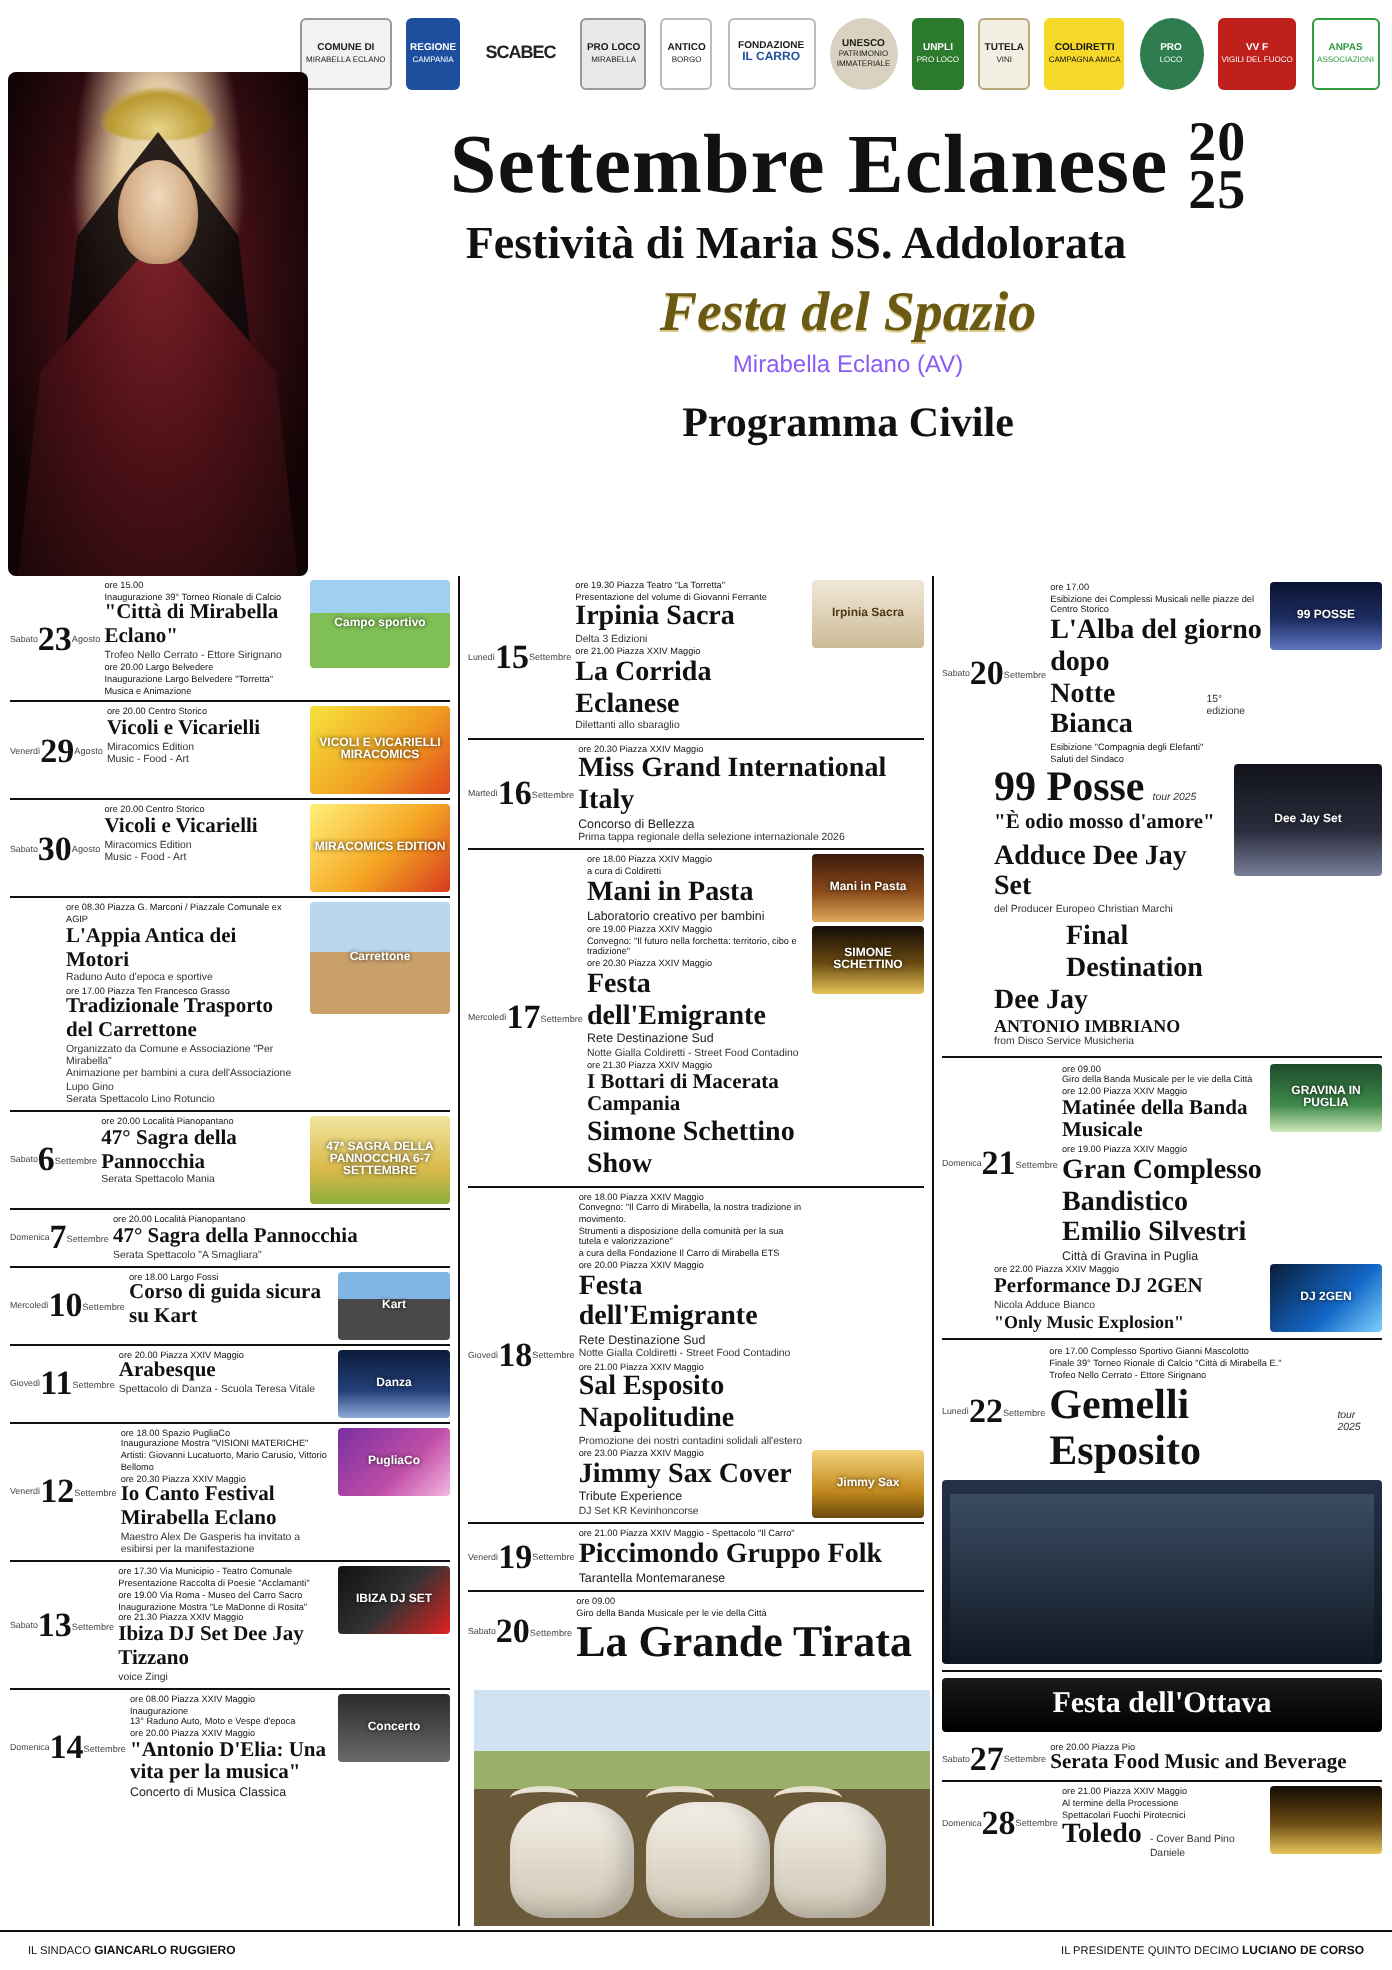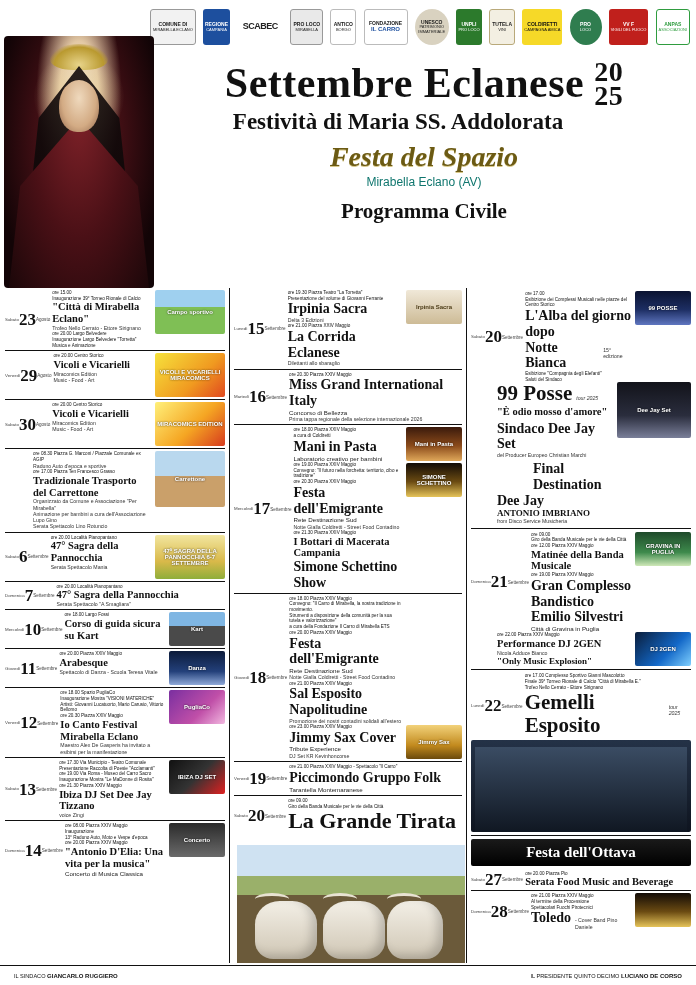--- a/index.html
+++ b/index.html
@@ -88,21 +88,21 @@
     font-family: "Liberation Serif", serif;
     font-weight: bold; font-size: 23px; color: #111; margin-top: 2px;
     padding-right: 52px;
   }
   .h-carro {
     font-family: "Liberation Serif", serif;
     font-weight: bold; font-style: italic; font-size: 28px;
     color: #6b5a14; margin-top: 6px;
     text-shadow: 0 1px 0 #d9c98a;
   }
-  .h-place { font-size: 12px; color: #0f766e; margin-top: 2px; }
+  .h-place { font-size: 12px; color: #8b5cf6; margin-top: 2px; }
   .h-prog {
     font-family: "Liberation Serif", serif;
     font-weight: bold; font-size: 21px; color: #111; margin-top: 10px;
   }
 
   
   .cols {
     position: absolute; left: 5px; top: 288px; right: 5px; bottom: 22px;
     display: flex; gap: 4px;
   }
@@ -338,20 +338,21 @@
         </div>
         <div class="thumb art-comics2">
           <div class="t-label">MIRACOMICS EDITION</div>
         </div>
       </div>
 
       <div class="ev">
         <div class="datebox"></div>
         <div class="body">
           <div class="time">ore 08.30 Piazza G. Marconi / Piazzale Comunale ex AGIP</div>
+          <div class="title">L'Appia Antica dei Motori</div>
           <div class="sub3">Raduno Auto d'epoca e sportive</div>
           <div class="time">ore 17.00 Piazza Ten Francesco Grasso</div>
           <div class="title">Tradizionale Trasporto del Carrettone</div>
           <div class="sub3">Organizzato da Comune e Associazione "Per Mirabella"</div>
           <div class="sub3">Animazione per bambini a cura dell'Associazione Lupo Gino</div>
           <div class="sub3">Serata Spettacolo Lino Rotuncio</div>
         </div>
         <div class="thumb tall art-cart">
           <div class="t-label">Carrettone</div>
         </div>
@@ -628,21 +629,21 @@
             <div class="t-label">99 POSSE</div>
           </div>
         </div>
         <div style="display:flex;align-items:flex-start;gap:3px;padding-left:26px;">
           <div style="flex:1 1 auto;">
             <div style="display:flex;align-items:baseline;gap:4px;">
               <span class="title huge">99 Posse</span>
               <span class="sub3 italic">tour 2025</span>
             </div>
             <div class="title">"È odio mosso d'amore"</div>
-            <div class="title big" style="margin-top:3px;">Sindaco Dee Jay Set</div>
+            <div class="title big" style="margin-top:3px;">Adduce Dee Jay Set</div>
             <div class="sub3">del Producer Europeo Christian Marchi</div>
             <div class="title big" style="margin-top:3px;margin-left:36px;">Final Destination</div>
             <div class="title big">Dee Jay</div>
             <div class="title" style="font-size:9px;">ANTONIO IMBRIANO</div>
             <div class="sub3">from Disco Service Musicheria</div>
           </div>
           <div class="thumb tall art-conc" style="width:74px;">
             <div class="t-label">Dee Jay Set</div>
           </div>
         </div>

